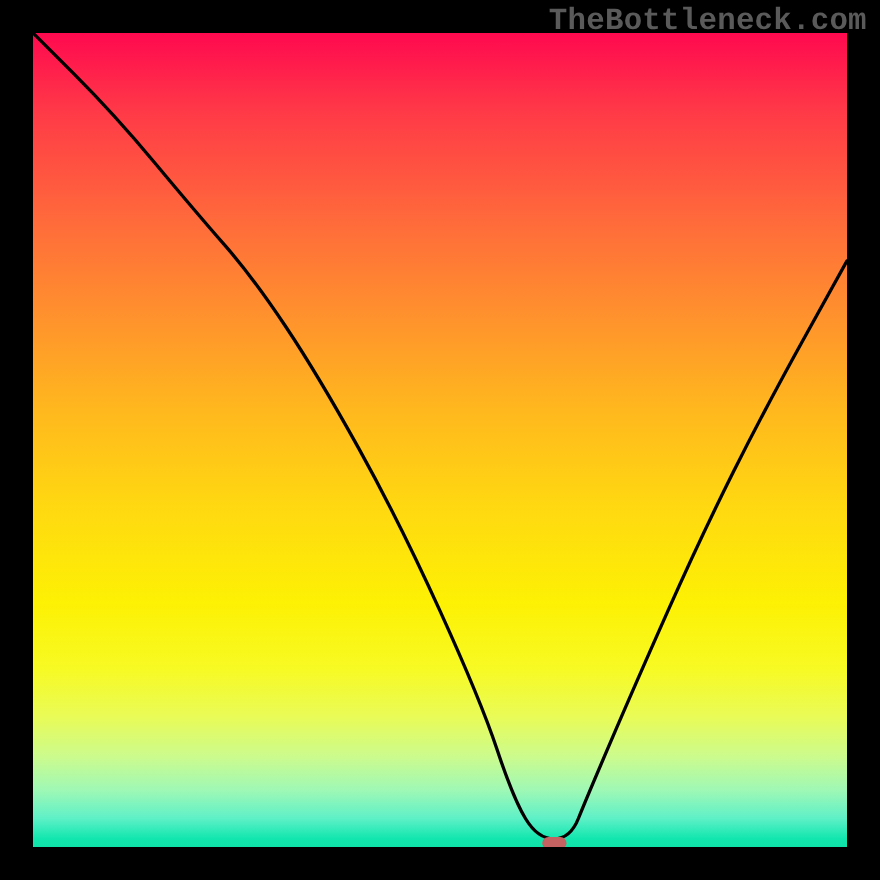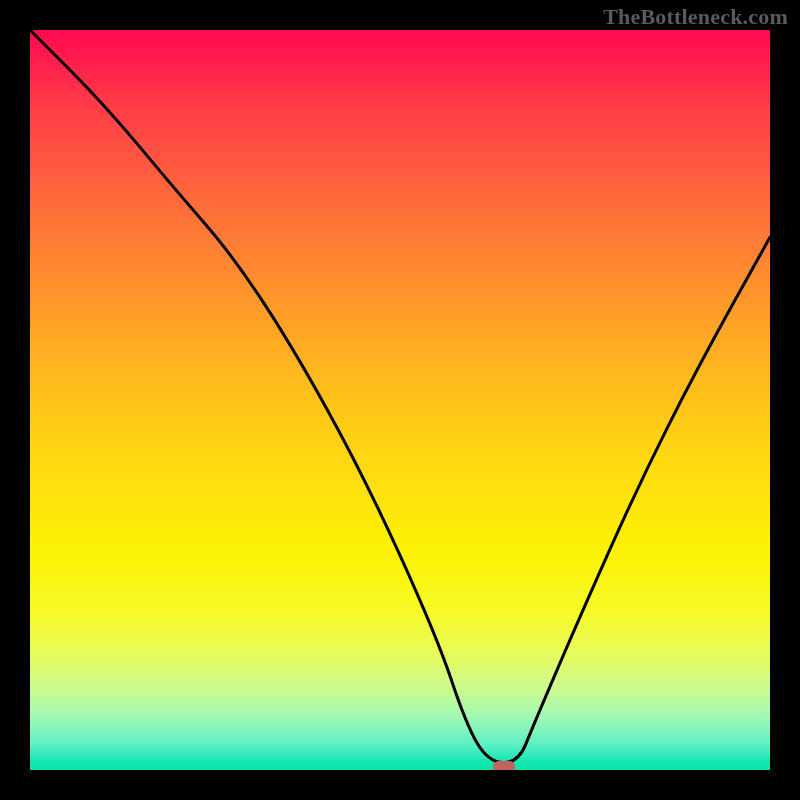--- a/index.html
+++ b/index.html
@@ -16,22 +16,22 @@
     left: 0;
     top: 0;
     width: 800px;
     height: 800px;
     background: #000;
   }
   .attribution {
     position: absolute;
     top: 4px;
     right: 12px;
-    font-family: Liberation Serif, serif;
-    font-size: 22px;
+    font-family: Liberation Mono, monospace;
+    font-size: 28px;
     font-weight: 600;
     color: #5a5a5a;
     letter-spacing: 0.2px;
     z-index: 10;
   }
   .plot-area {
     position: absolute;
     left: 30px;
     top: 30px;
     width: 740px;

